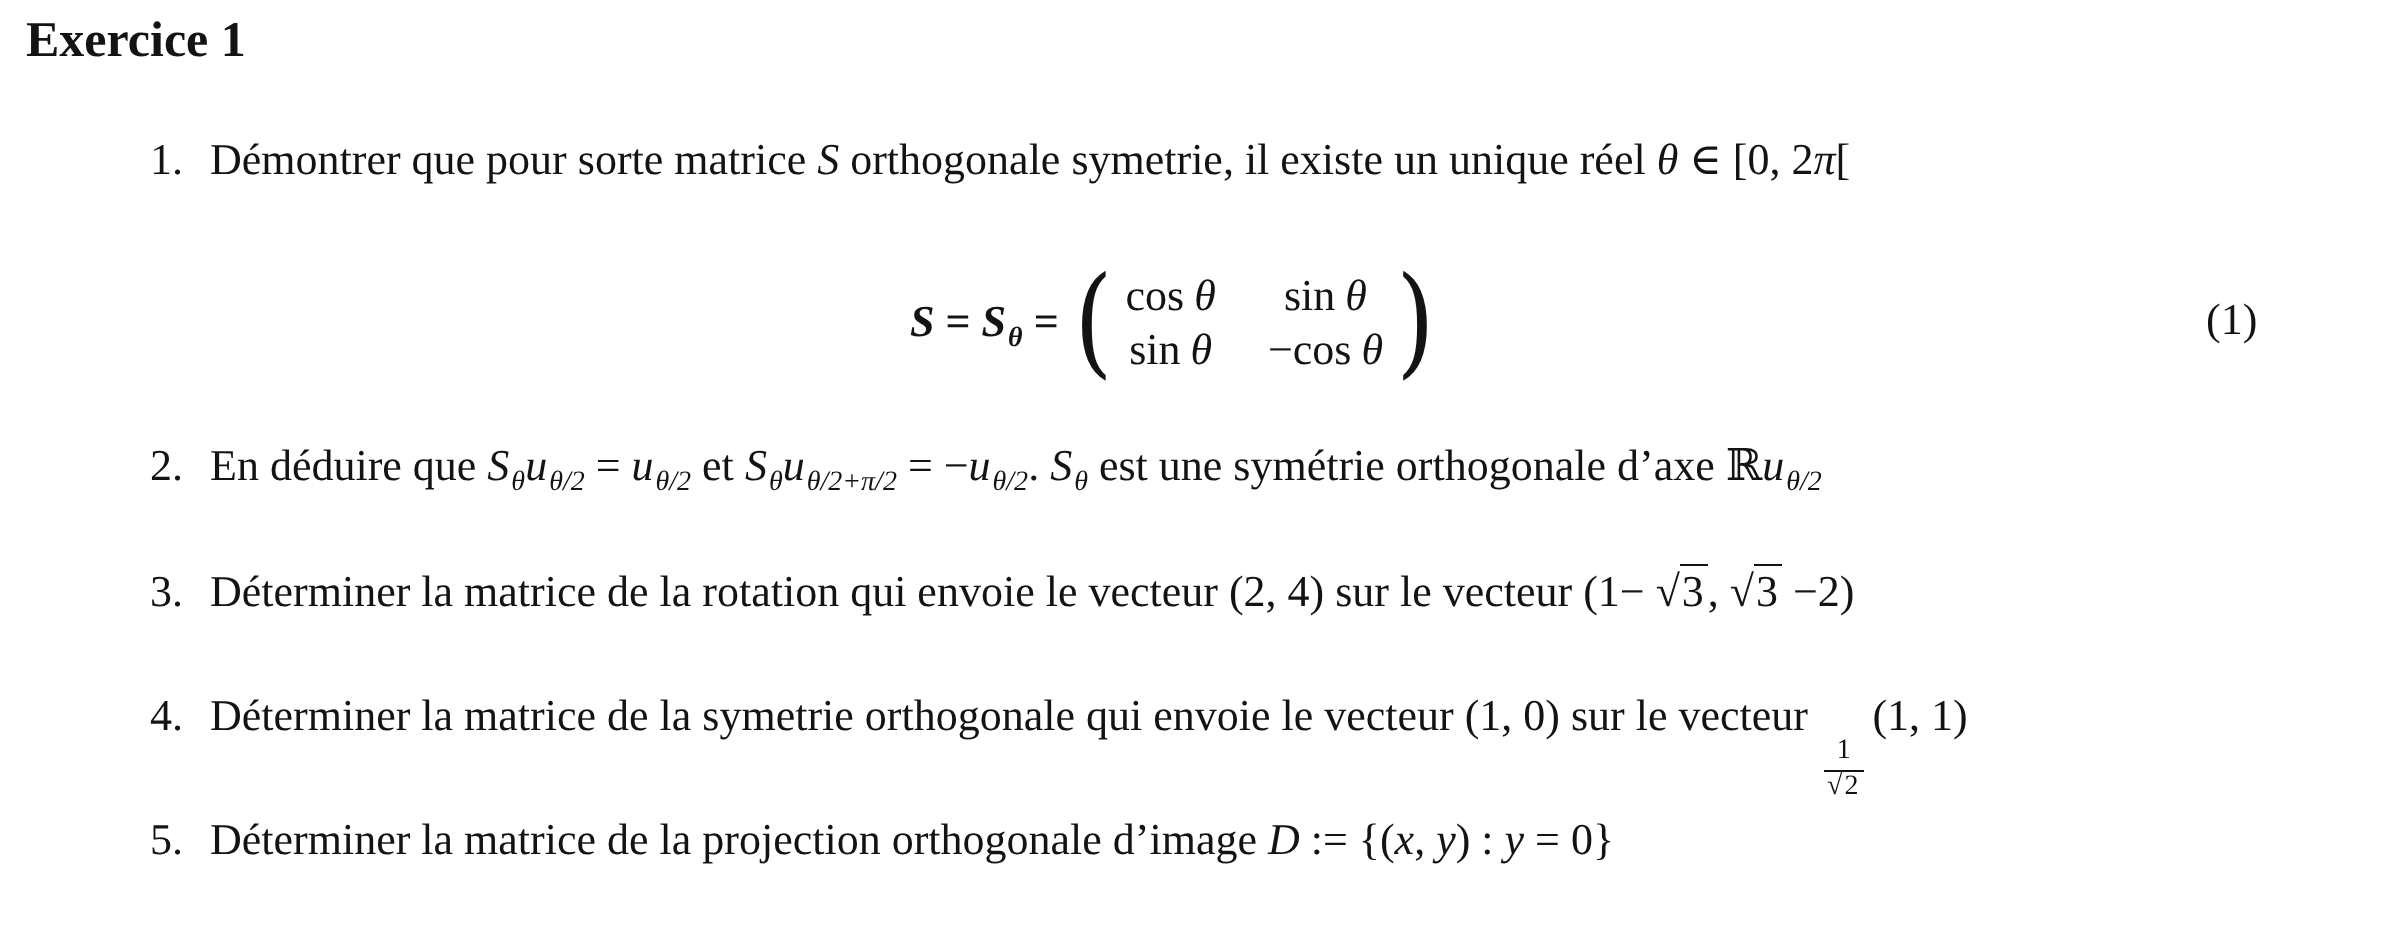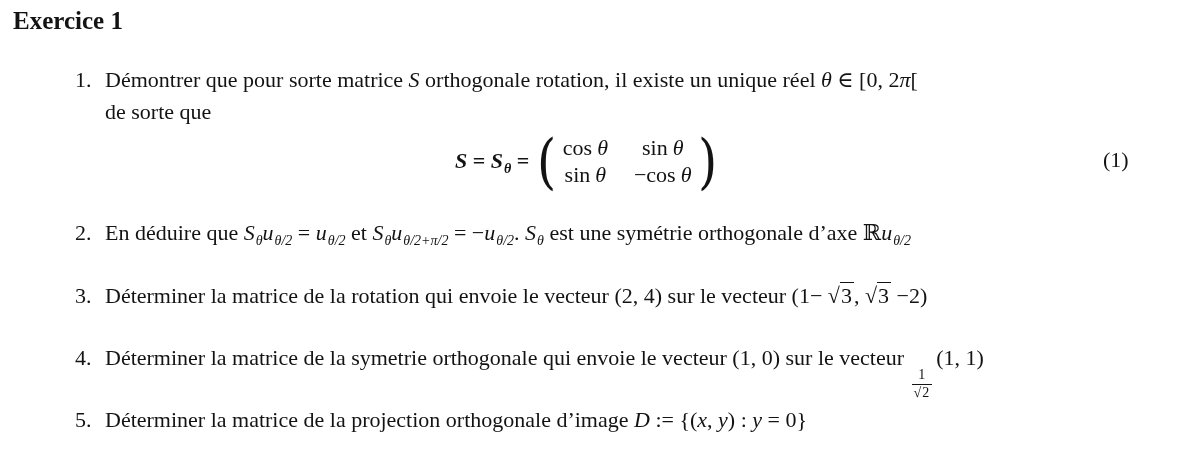--- a/index.html
+++ b/index.html
@@ -68,23 +68,22 @@
 </head>
 <body>
 
 <div class="page">
 
   <h1 class="heading">Exercice 1</h1>
 
   <div class="item" style="top:64px;">
     <span class="marker">1.</span>
     <div class="body">
-      <span>Démontrer que pour sorte matrice </span><i class="mi">S</i><span> orthogonale rotation, il existe un unique réel </span><i class="mi">θ</i><span> ∈ [0, 2</span><i class="mi">π</i><span>[</span>
+      <span>Démontrer que pour sorte matrice </span><i class="mi">S</i><span> orthogonale symetrie, il existe un unique réel </span><i class="mi">θ</i><span> ∈ [0, 2</span><i class="mi">π</i><span>[</span>
       <br>
-      <span>de sorte que</span>
     </div>
   </div>
 
   <div class="eq">
     <span class="eq-lhs"><i class="mi">S</i><span> = </span><i class="mi">S</i><sub class="msub">θ</sub><span> =</span></span>
     <span class="paren">(</span>
     <span class="mgrid">
       <span class="mcell"><span>cos</span><i class="mi fnarg">θ</i></span>
       <span class="mcell"><span>sin</span><i class="mi fnarg">θ</i></span>
       <span class="mcell"><span>sin</span><i class="mi fnarg">θ</i></span>

